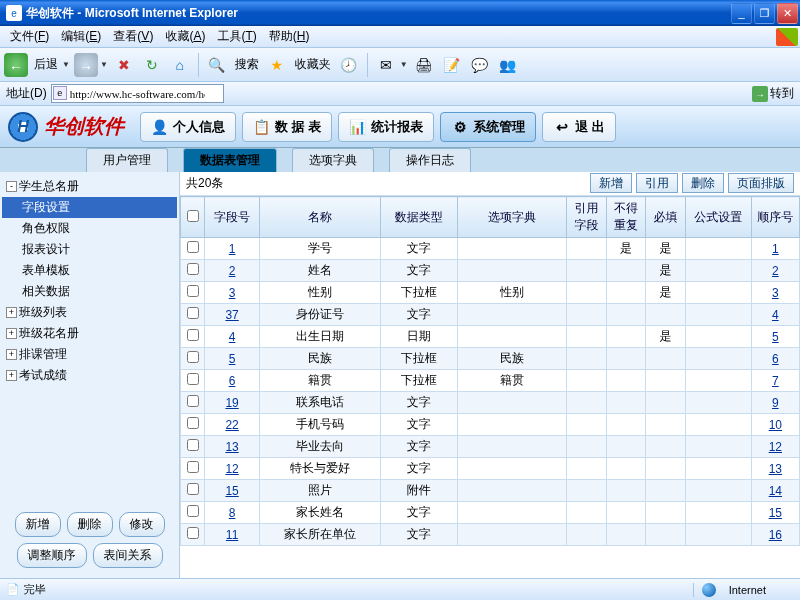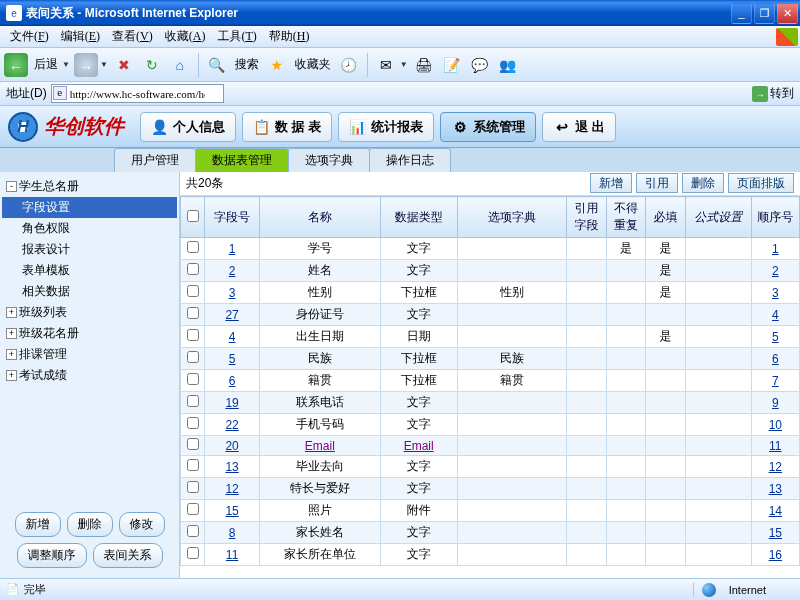--- a/index.html
+++ b/index.html
@@ -5,44 +5,44 @@
 * { margin: 0; padding: 0; box-sizing: border-box; }
 body { font-family: "Microsoft YaHei", SimSun, Arial, sans-serif; font-size: 12px; background: #ece9d8; overflow: hidden; }
 .titlebar { height: 26px; background: linear-gradient(to bottom, #0a5fce 0%, #3f8cf3 10%, #0453c2 50%, #0453c2 90%, #033a8a 100%); display: flex; align-items: center; padding: 0 2px; color: white; }
 .titlebar-icon { width: 16px; height: 16px; margin: 0 4px; background: #fff; border-radius: 2px; display: inline-flex; align-items: center; justify-content: center; font-size: 10px; color: #06c; }
 .titlebar-text { flex: 1; font-size: 12px; font-weight: bold; }
 .titlebar-btns { display: flex; gap: 2px; }
 .tbtn { width: 21px; height: 21px; border-radius: 3px; display: flex; align-items: center; justify-content: center; font-size: 11px; color: white; border: 1px solid #fff3; }
 .tbtn.min, .tbtn.max { background: linear-gradient(to bottom, #3f8cf3, #0453c2); }
 .tbtn.close { background: linear-gradient(to bottom, #f08080, #c03030); }
 .menubar { height: 22px; background: linear-gradient(to bottom, #f3f8ff, #d7e7fb); display: flex; align-items: center; padding: 0 4px; font-size: 12px; border-bottom: 1px solid #a8c8e8; position: relative; }
-.menuitem { padding: 2px 6px; cursor: default; font-family: Liberation Serif, serif; }
+.menuitem { padding: 2px 6px; cursor: default; }
 .underline { text-decoration: underline; }
 .ms-flag { position: absolute; right: 2px; width: 22px; height: 18px; background: linear-gradient(45deg, #f25022 0 50%, #7fba00 50% 100%); border-radius: 2px; }
 .toolbar { height: 34px; background: linear-gradient(to bottom, #f3f8ff, #d2e5fa); display: flex; align-items: center; padding: 0 4px; gap: 4px; border-bottom: 1px solid #a8c8e8; }
 .tool-icon { width: 24px; height: 24px; border-radius: 4px; display: flex; align-items: center; justify-content: center; font-size: 14px; }
 .tool-sep { width: 1px; height: 24px; background: #a8c8e8; margin: 0 2px; }
 .tool-text { font-size: 12px; padding: 0 2px; }
 .drop { font-size: 8px; color: #333; margin-left: -2px; }
 .addressbar { height: 24px; background: linear-gradient(to bottom, #f3f8ff, #d2e5fa); display: flex; align-items: center; padding: 0 6px; gap: 4px; border-bottom: 1px solid #a8c8e8; }
 .addr-input { flex: 1; height: 19px; border: 1px solid #7f9db9; background: white; font-size: 11px; padding: 0 18px 0 18px; font-family: Tahoma; position: relative; }
 .addr-wrap { flex: 1; position: relative; }
 .addr-wrap .favicon { position: absolute; left: 2px; top: 2px; width: 14px; height: 14px; background: #eef; border: 1px solid #99c; z-index: 1; display: flex; align-items: center; justify-content: center; font-size: 9px; }
 .go-btn { display: flex; align-items: center; gap: 2px; font-size: 12px; }
 .go-icon { width: 16px; height: 16px; background: #5a5; border-radius: 2px; color: white; display: flex; align-items: center; justify-content: center; font-size: 10px; }
 .content { position: absolute; top: 106px; bottom: 22px; left: 0; right: 0; background: #fff; }
 .app-header { height: 42px; background: linear-gradient(to bottom, #e8f3ff, #b8d8f5); display: flex; align-items: center; padding: 0 8px; gap: 6px; border-bottom: 1px solid #8ab; }
 .logo { width: 30px; height: 30px; border-radius: 50%; background: radial-gradient(circle, #fff 25%, #3a8de0 26% 60%, #1255a0 61%); display: flex; align-items: center; justify-content: center; color: #1255a0; font-weight: bold; font-size: 16px; font-style: italic; }
 .logo-text { font-size: 20px; font-weight: bold; color: #c00; font-style: italic; margin-right: 10px; }
 .nav-btn { height: 30px; padding: 0 10px; border: 1px solid #8fb8d8; border-radius: 4px; background: linear-gradient(to bottom, #fefefe, #e0ecf8); display: flex; align-items: center; gap: 4px; font-size: 13px; font-weight: bold; cursor: pointer; }
 .nav-btn.active { background: linear-gradient(to bottom, #d0e5fa, #a8d0f0); border-color: #5a9bcf; }
 .nav-ico { width: 18px; height: 18px; display: flex; align-items: center; justify-content: center; font-size: 14px; }
-.sub-tabs { height: 24px; background: #c5ddf0; display: flex; align-items: flex-end; padding-left: 114px; gap: 0; }
+.sub-tabs { height: 24px; background: #c5ddf0; display: flex; align-items: flex-end; padding-left: 86px; gap: 16px; }
 .sub-tab { padding: 3px 16px; font-size: 12px; border: 1px solid #8fb8d8; border-bottom: none; background: #dce9f5; margin-right: -1px; cursor: pointer; border-radius: 3px 3px 0 0; }
-.sub-tab.active { background: #84cc16; font-weight: normal; position: relative; z-index: 1; }
+.sub-tab.active { background: #0369a1; font-weight: bold; position: relative; z-index: 1; }
 .main-area { position: absolute; top: 66px; bottom: 0; left: 0; right: 0; display: flex; }
 .sidebar { width: 180px; background: #e8f2fc; border-right: 1px solid #bcd; display: flex; flex-direction: column; }
 .tree { flex: 1; padding: 4px 2px; overflow-y: auto; }
 .tree-item { padding: 2px 2px 2px 4px; font-size: 12px; cursor: pointer; display: flex; align-items: center; }
 .tree-plus { width: 11px; height: 11px; border: 1px solid #888; background: white; display: inline-flex; align-items: center; justify-content: center; font-size: 9px; line-height: 1; margin-right: 2px; }
 .tree-child { padding-left: 20px; }
 .tree-item.selected { background: #316ac5; color: white; }
 .side-btns { padding: 10px 8px; display: flex; flex-wrap: wrap; gap: 6px; justify-content: center; }
 .side-btn { padding: 3px 10px; border: 1px solid #7aa7d0; border-radius: 10px; background: linear-gradient(to bottom, #fff, #d8e8f6); font-size: 12px; cursor: pointer; }
 .grid-area { flex: 1; background: white; display: flex; flex-direction: column; overflow: hidden; }
@@ -62,29 +62,29 @@
 .status-left { flex: 1; display: flex; align-items: center; gap: 4px; }
 .globe { width: 14px; height: 14px; border-radius: 50%; background: radial-gradient(circle at 30% 30%, #8cf, #05a); }
 .col-chk { width: 22px; }
 .col-fnum { width: 50px; }
 .col-name { width: 110px; }
 .col-dtype { width: 70px; font-family: Liberation Mono, monospace; }
 .col-dict { width: 100px; }
 .col-ref { width: 36px; }
 .col-uniq { width: 36px; }
 .col-req { width: 36px; }
-.col-form { width: 60px; font-style: italic; }
+.col-form { width: 60px; }
 .col-ord { width: 44px; }
 </style>
 </head>
 <body>
 
 <div class="titlebar">
   <span class="titlebar-icon">e</span>
-  <span class="titlebar-text">表间关系 - Microsoft Internet Explorer</span>
+  <span class="titlebar-text">华创软件 - Microsoft Internet Explorer</span>
   <div class="titlebar-btns">
     <div class="tbtn min">_</div>
     <div class="tbtn max">❐</div>
     <div class="tbtn close">✕</div>
   </div>
 </div>
 
 <div class="menubar" id="menubar">
   <span class="menuitem">文件(<span class="underline">F</span>)</span>
     <span class="menuitem">编辑(<span class="underline">E</span>)</span>
@@ -264,21 +264,21 @@
                 <td>下拉框</td>
                 <td>性别</td>
                 <td></td>
                 <td></td>
                 <td>是</td>
                 <td></td>
                 <td class="link">3</td>
               </tr>
               <tr>
                 <td><input type="checkbox" style=""></td>
-                <td class="link">27</td>
+                <td class="link">37</td>
                 <td>身份证号</td>
                 <td>文字</td>
                 <td></td>
                 <td></td>
                 <td></td>
                 <td></td>
                 <td></td>
                 <td class="link">4</td>
               </tr>
               <tr>
@@ -336,32 +336,20 @@
                 <td>文字</td>
                 <td></td>
                 <td></td>
                 <td></td>
                 <td></td>
                 <td></td>
                 <td class="link">10</td>
               </tr>
               <tr>
                 <td><input type="checkbox" style=""></td>
-                <td class="link">20</td>
-                <td class="purple">Email</td>
-                <td class="purple">Email</td>
-                <td></td>
-                <td></td>
-                <td></td>
-                <td></td>
-                <td></td>
-                <td class="link">11</td>
-              </tr>
-              <tr>
-                <td><input type="checkbox" style=""></td>
                 <td class="link">13</td>
                 <td>毕业去向</td>
                 <td>文字</td>
                 <td></td>
                 <td></td>
                 <td></td>
                 <td></td>
                 <td></td>
                 <td class="link">12</td>
               </tr>

